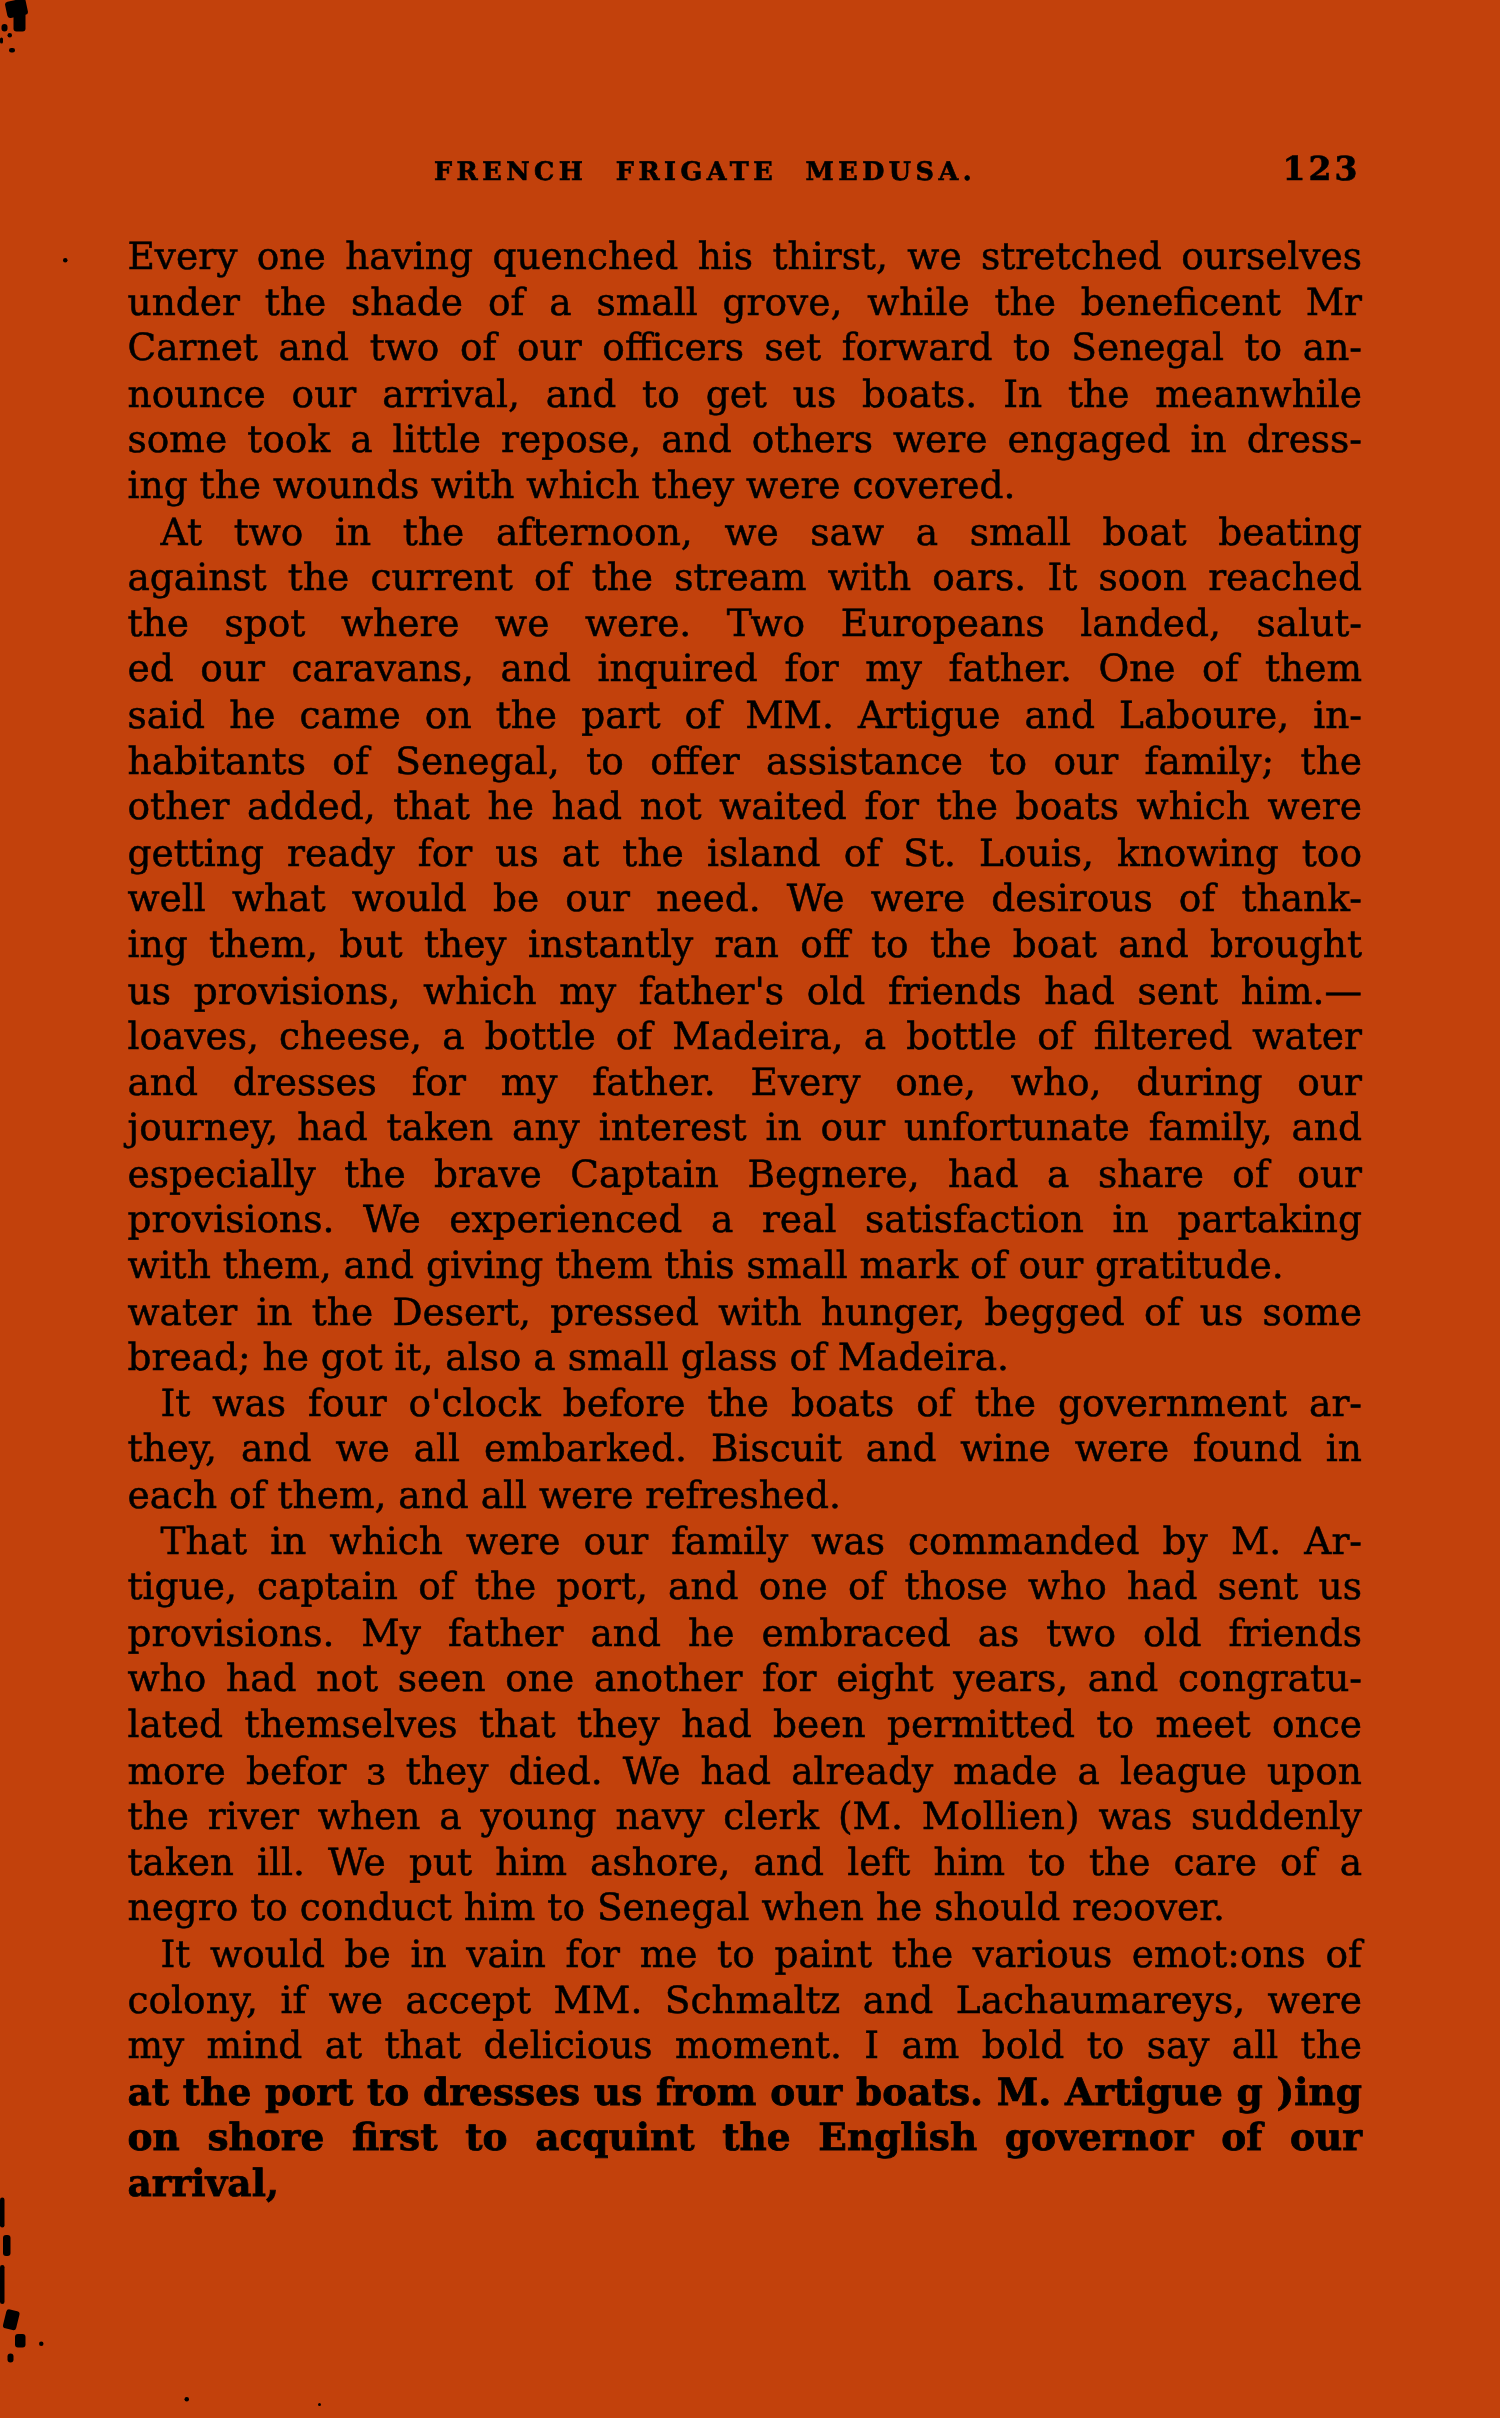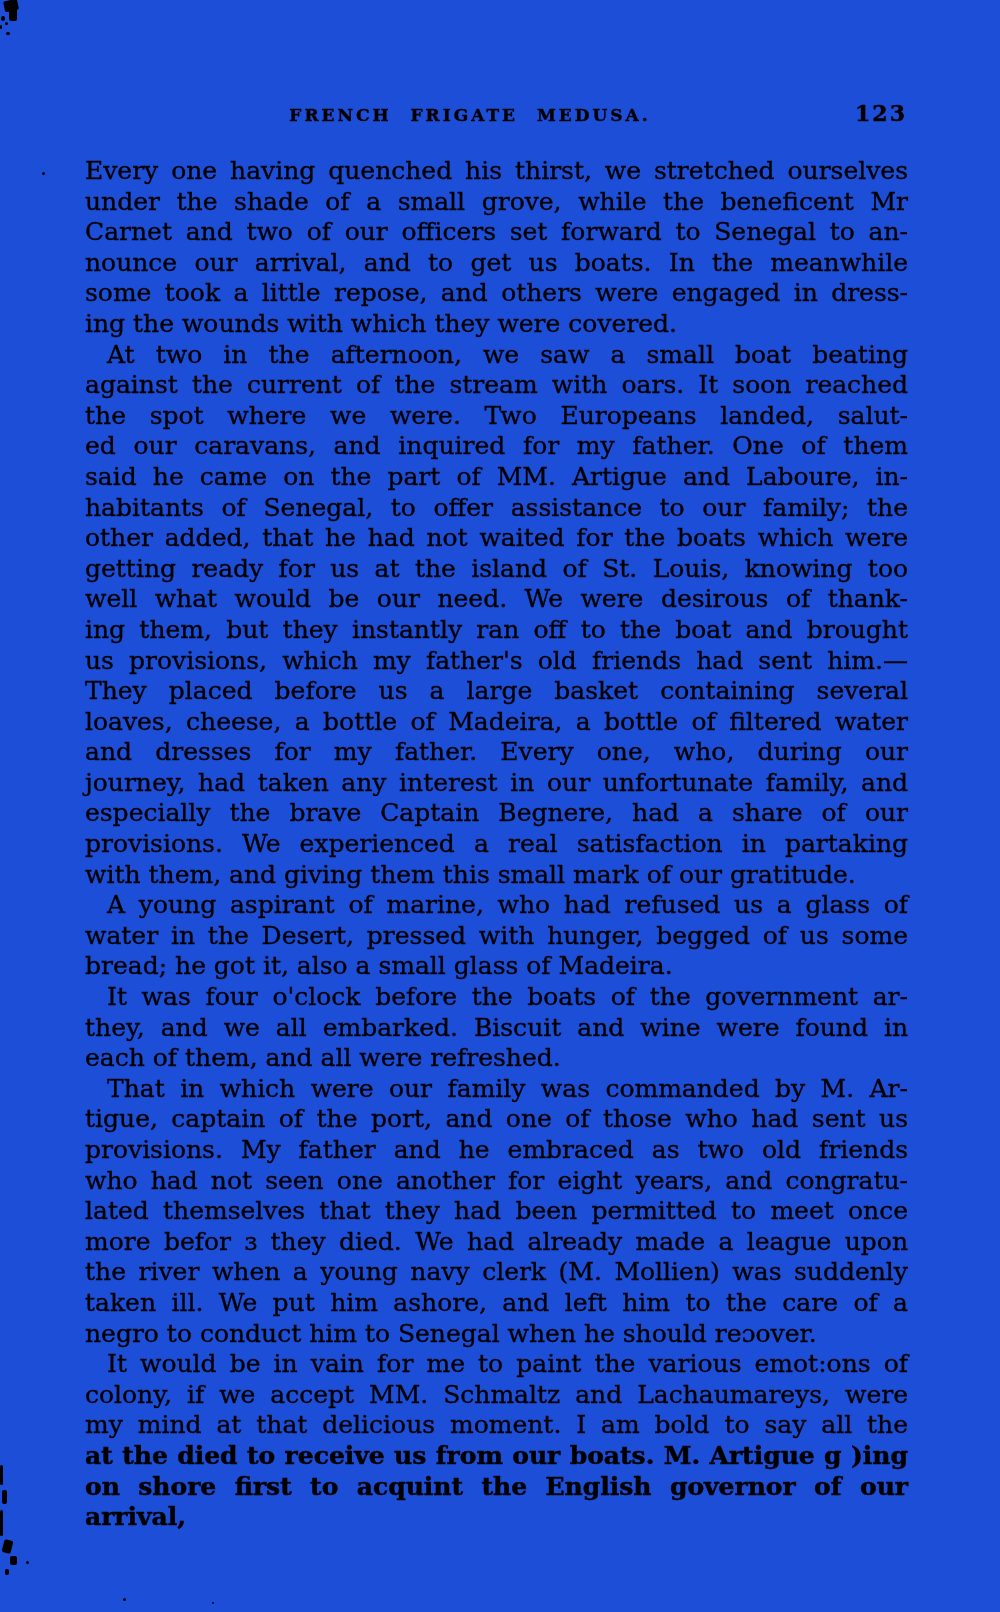--- a/index.html
+++ b/index.html
@@ -1,21 +1,21 @@
 <!DOCTYPE html>
 <html><head>
 <meta charset="utf-8">
 <style>
   html, body { margin: 0; padding: 0; background: #888; }
   .page {
     position: relative;
     width: 1000px;
     height: 1612px;
     margin: 0 auto;
-    background: #1d4ed8;
+    background: #c2410c;
     color: #000000;
     font-family: "DejaVu Serif", serif;
     overflow: hidden;
   }
   .running-header {
     position: absolute;
     top: 100px;
     left: 85px;
     width: 822px;
     display: flex;
@@ -81,46 +81,44 @@
       <div class="line">against the current of the stream with oars. It soon reached</div>
       <div class="line">the spot where we were. Two Europeans landed, salut-</div>
       <div class="line">ed our caravans, and inquired for my father. One of them</div>
       <div class="line">said he came on the part of MM. Artigue and Laboure, in-</div>
       <div class="line">habitants of Senegal, to offer assistance to our family; the</div>
       <div class="line">other added, that he had not waited for the boats which were</div>
       <div class="line">getting ready for us at the island of St. Louis, knowing too</div>
       <div class="line">well what would be our need. We were desirous of thank-</div>
       <div class="line">ing them, but they instantly ran off to the boat and brought</div>
       <div class="line">us provisions, which my father's old friends had sent him.—</div>
-      <div class="line">They placed before us a large basket containing several</div>
       <div class="line">loaves, cheese, a bottle of Madeira, a bottle of filtered water</div>
       <div class="line">and dresses for my father. Every one, who, during our</div>
       <div class="line">journey, had taken any interest in our unfortunate family, and</div>
       <div class="line">especially the brave Captain Begnere, had a share of our</div>
       <div class="line">provisions. We experienced a real satisfaction in partaking</div>
       <div class="line last">with them, and giving them this small mark of our gratitude.</div>
-      <div class="line indent">A young aspirant of marine, who had refused us a glass of</div>
       <div class="line">water in the Desert, pressed with hunger, begged of us some</div>
       <div class="line last">bread; he got it, also a small glass of Madeira.</div>
       <div class="line indent">It was four o'clock before the boats of the government ar-</div>
       <div class="line">they, and we all embarked. Biscuit and wine were found in</div>
       <div class="line last">each of them, and all were refreshed.</div>
       <div class="line indent">That in which were our family was commanded by M. Ar-</div>
       <div class="line">tigue, captain of the port, and one of those who had sent us</div>
       <div class="line">provisions. My father and he embraced as two old friends</div>
       <div class="line">who had not seen one another for eight years, and congratu-</div>
       <div class="line">lated themselves that they had been permitted to meet once</div>
       <div class="line">more befor ɜ they died. We had already made a league upon</div>
       <div class="line">the river when a young navy clerk (M. Mollien) was suddenly</div>
       <div class="line">taken ill. We put him ashore, and left him to the care of a</div>
       <div class="line last">negro to conduct him to Senegal when he should reɔover.</div>
       <div class="line indent">It would be in vain for me to paint the various emot:ons of</div>
       <div class="line">colony, if we accept MM. Schmaltz and Lachaumareys, were</div>
       <div class="line">my mind at that delicious moment. I am bold to say all the</div>
-      <div class="line bold">at the died to receive us from our boats. M. Artigue g )ing</div>
+      <div class="line bold">at the port to dresses us from our boats. M. Artigue g )ing</div>
       <div class="line last bold">on shore first to acquint the English governor of our arrival,</div>
     </div>
 
   <div class="noise" style="left:4px; top:0; width:14px; height:11px; transform:rotate(-12deg);"></div>
   <div class="noise" style="left:9px; top:8px; width:8px; height:13px;"></div>
   <div class="noise" style="left:1px; top:16px; width:4px; height:5px;"></div>
   <div class="noise" style="left:5px; top:22px; width:3px; height:3px;"></div>
   <div class="noise" style="left:0; top:25px; width:2px; height:4px;"></div>
   <div class="noise" style="left:6px; top:32px; width:4px; height:3px;"></div>
   <div class="noise" style="left:42px; top:172px; width:3px; height:3px;"></div>

